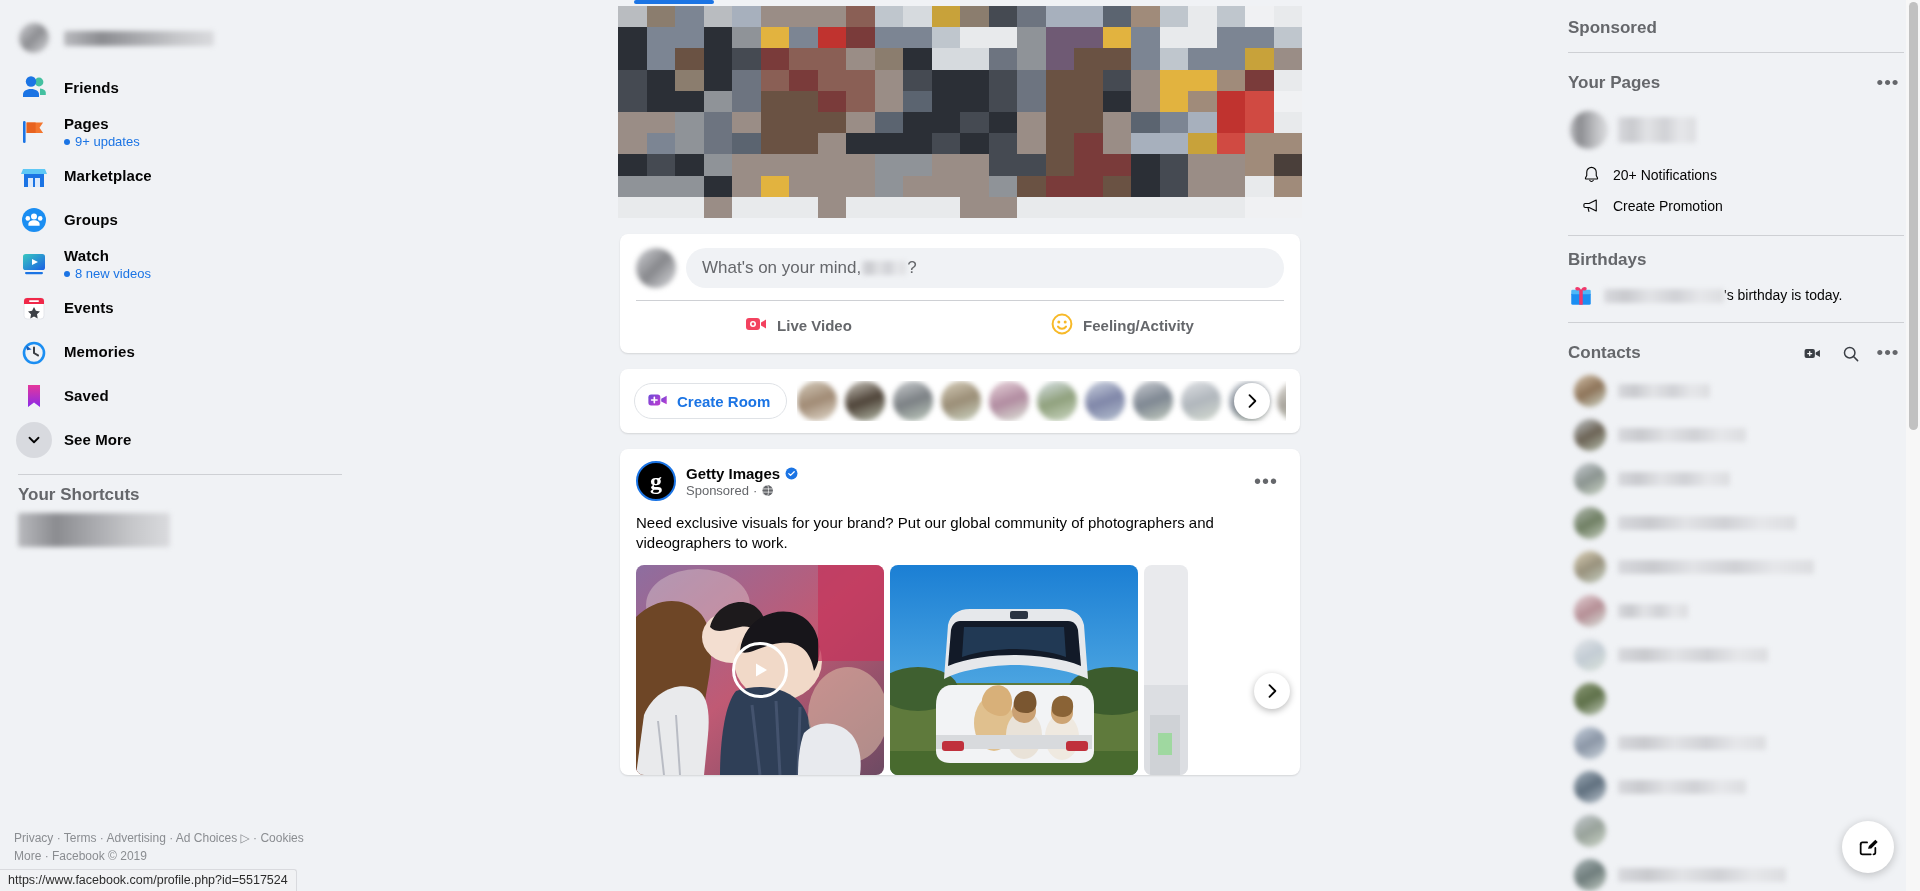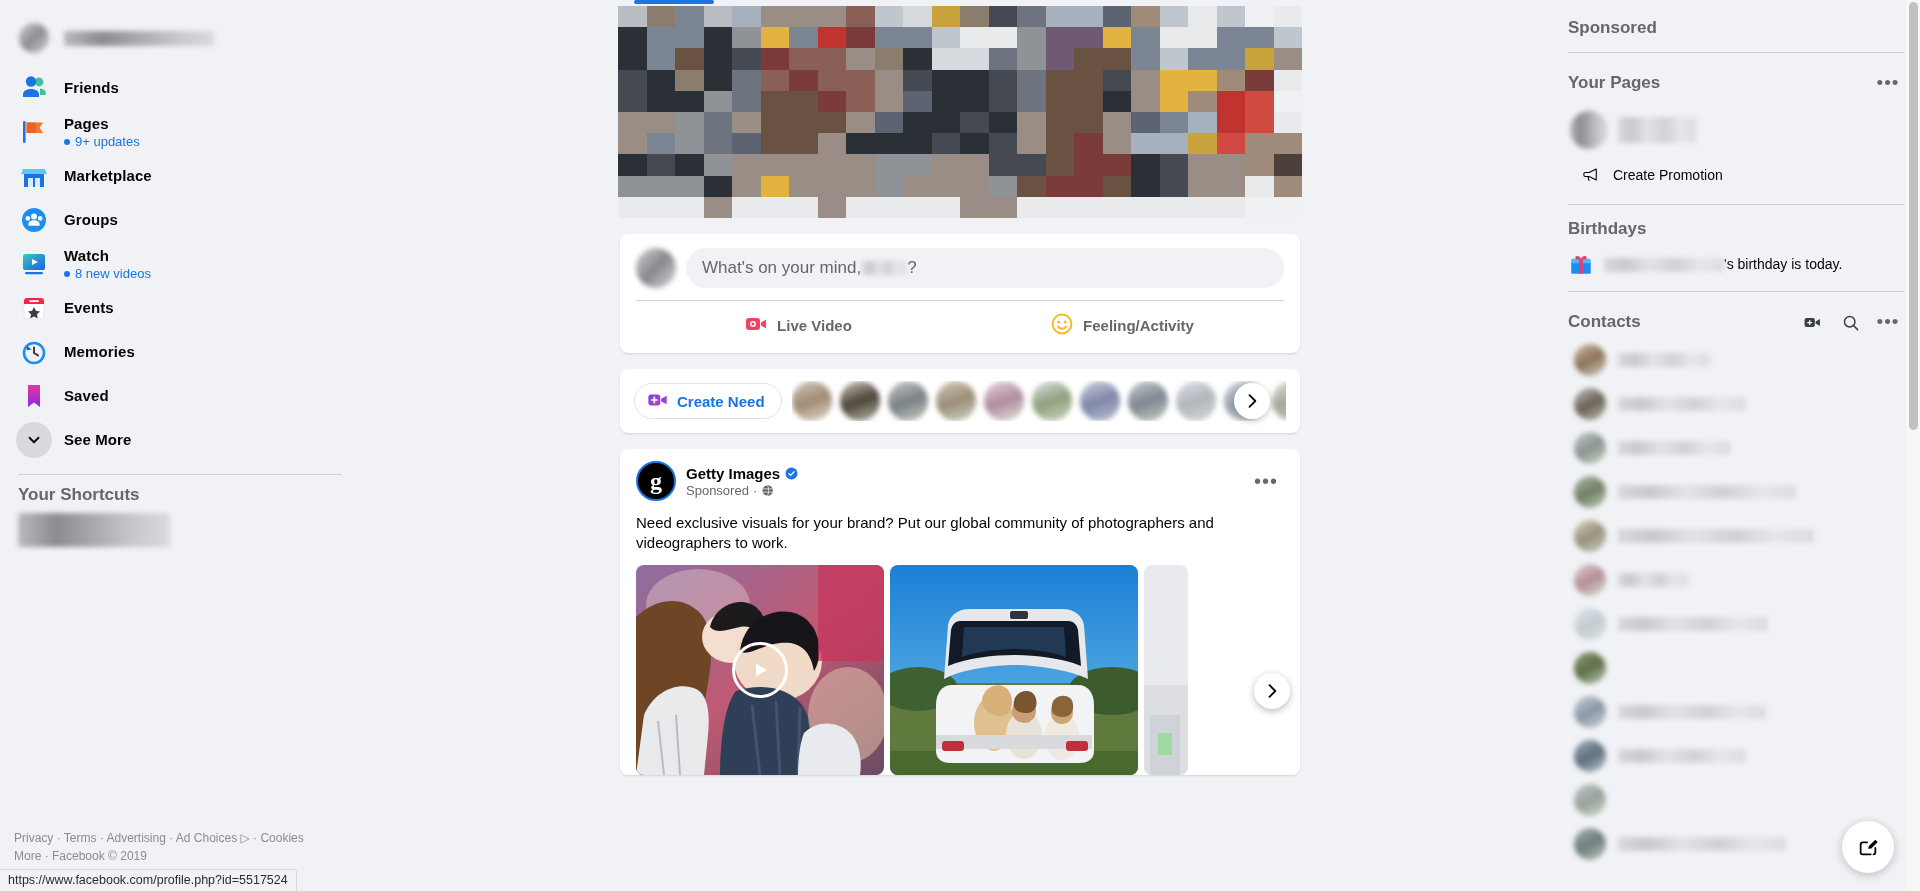--- a/index.html
+++ b/index.html
@@ -543,21 +543,21 @@
                   <linearGradient id="rg" x1="0" y1="0" x2="1" y2="1">
                     <stop offset="0" stop-color="#6c4bd8"></stop>
                     <stop offset="1" stop-color="#c13bd0"></stop>
                   </linearGradient>
                 </defs>
                 <rect x="1.5" y="6" width="13" height="12" rx="3" fill="url(#rg)"></rect>
                 <path d="M15.5 10.5l6-3.2v9.4l-6-3.2z" fill="url(#rg)"></path>
                 <path d="M8 9v6M5 12h6" stroke="#fff" stroke-width="1.8" stroke-linecap="round"></path>
               </svg>
           </span>
-          <span>Create Need</span>
+          <span>Create Room</span>
         </div>
         <div class="story-strip" id="stories">
             <div class="story-av blur-av" style="background: linear-gradient(160deg, rgb(214, 205, 189), rgb(160, 138, 116), rgb(228, 220, 207));"></div>
             <div class="story-av blur-av" style="background: linear-gradient(160deg, rgb(207, 203, 194), rgb(78, 67, 56), rgb(185, 191, 174));"></div>
             <div class="story-av blur-av" style="background: linear-gradient(160deg, rgb(205, 208, 210), rgb(123, 128, 132), rgb(195, 207, 194));"></div>
             <div class="story-av blur-av" style="background: linear-gradient(160deg, rgb(216, 208, 188), rgb(154, 141, 118), rgb(207, 216, 198));"></div>
             <div class="story-av blur-av" style="background: linear-gradient(160deg, rgb(234, 215, 221), rgb(177, 139, 160), rgb(223, 230, 218));"></div>
             <div class="story-av blur-av" style="background: linear-gradient(160deg, rgb(219, 228, 234), rgb(143, 160, 124), rgb(205, 217, 196));"></div>
             <div class="story-av blur-av" style="background: linear-gradient(160deg, rgb(207, 214, 226), rgb(127, 134, 168), rgb(184, 195, 210));"></div>
             <div class="story-av blur-av" style="background: linear-gradient(160deg, rgb(204, 207, 212), rgb(126, 135, 146), rgb(198, 207, 194));"></div>
@@ -693,20 +693,29 @@
       <div class="r-actions">
         <div class="r-ibtn" style="font-size:19px;letter-spacing:1px;">•••</div>
       </div>
     </div>
 
     <div class="pagerow" style="margin-top:12px;">
       <div class="blur-dark" style="width:38px;height:38px;border-radius:50%;flex:0 0 38px;"></div>
       <div class="blur" style="width:78px;height:26px;"></div>
     </div>
 
+    <div class="pg-sub">
+      <span>
+        <svg viewBox="0 0 24 24" style="width:19px;height:19px;display:block;">
+            <path d="M12 3a6 6 0 00-6 6v4.2L4.4 16.4c-.3.6.1 1.3.8 1.3h13.6c.7 0 1.1-.7.8-1.3L18 13.2V9a6 6 0 00-6-6z" fill="none" stroke="#050505" stroke-width="1.4" stroke-linejoin="round"></path>
+            <path d="M9.8 19.4a2.4 2.4 0 004.4 0" fill="none" stroke="#050505" stroke-width="1.4" stroke-linecap="round"></path>
+          </svg>
+      </span>
+      <span>20+ Notifications</span>
+    </div>
 
     <div class="pg-sub">
       <span>
         <svg viewBox="0 0 24 24" style="width:19px;height:19px;display:block;">
             <path d="M4 9.5h5l9-4.5v14l-9-4.5H4a1.6 1.6 0 01-1.6-1.6v-1.8A1.6 1.6 0 014 9.5z" fill="none" stroke="#050505" stroke-width="1.4" stroke-linejoin="round"></path>
             <path d="M7.5 14.5l1.2 5" fill="none" stroke="#050505" stroke-width="1.4" stroke-linecap="round"></path>
           </svg>
       </span>
       <span>Create Promotion</span>
     </div>

